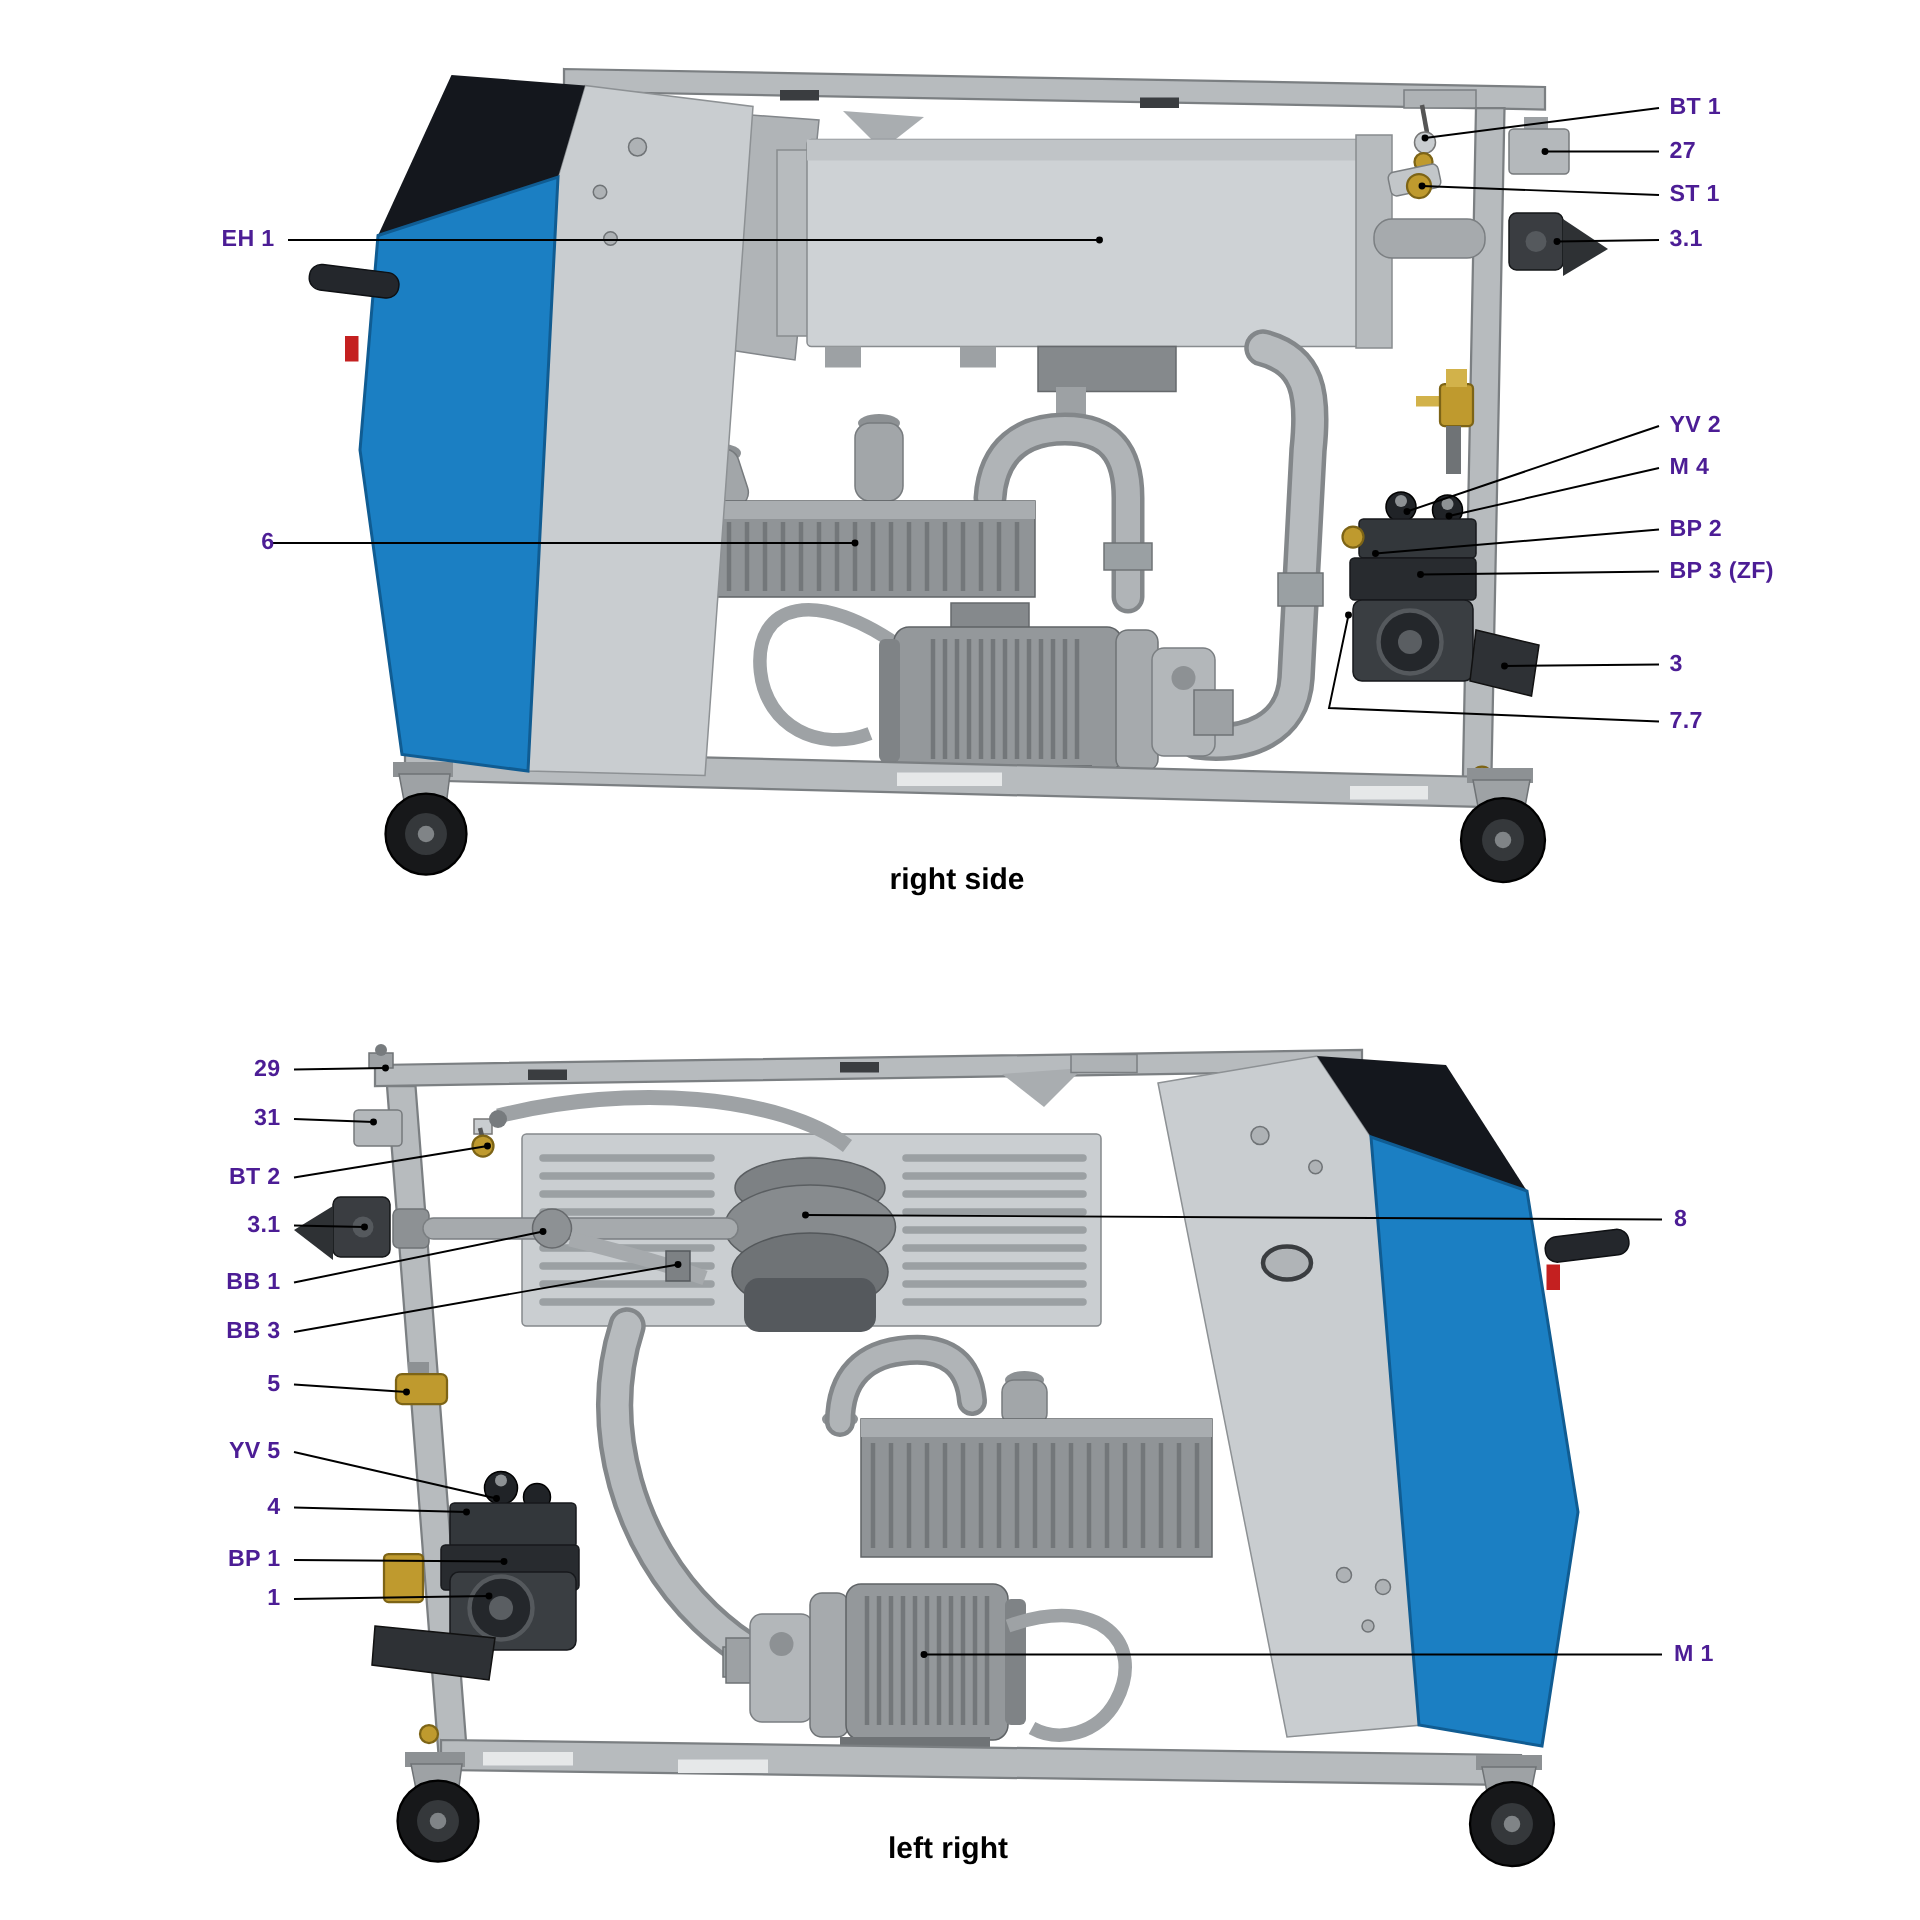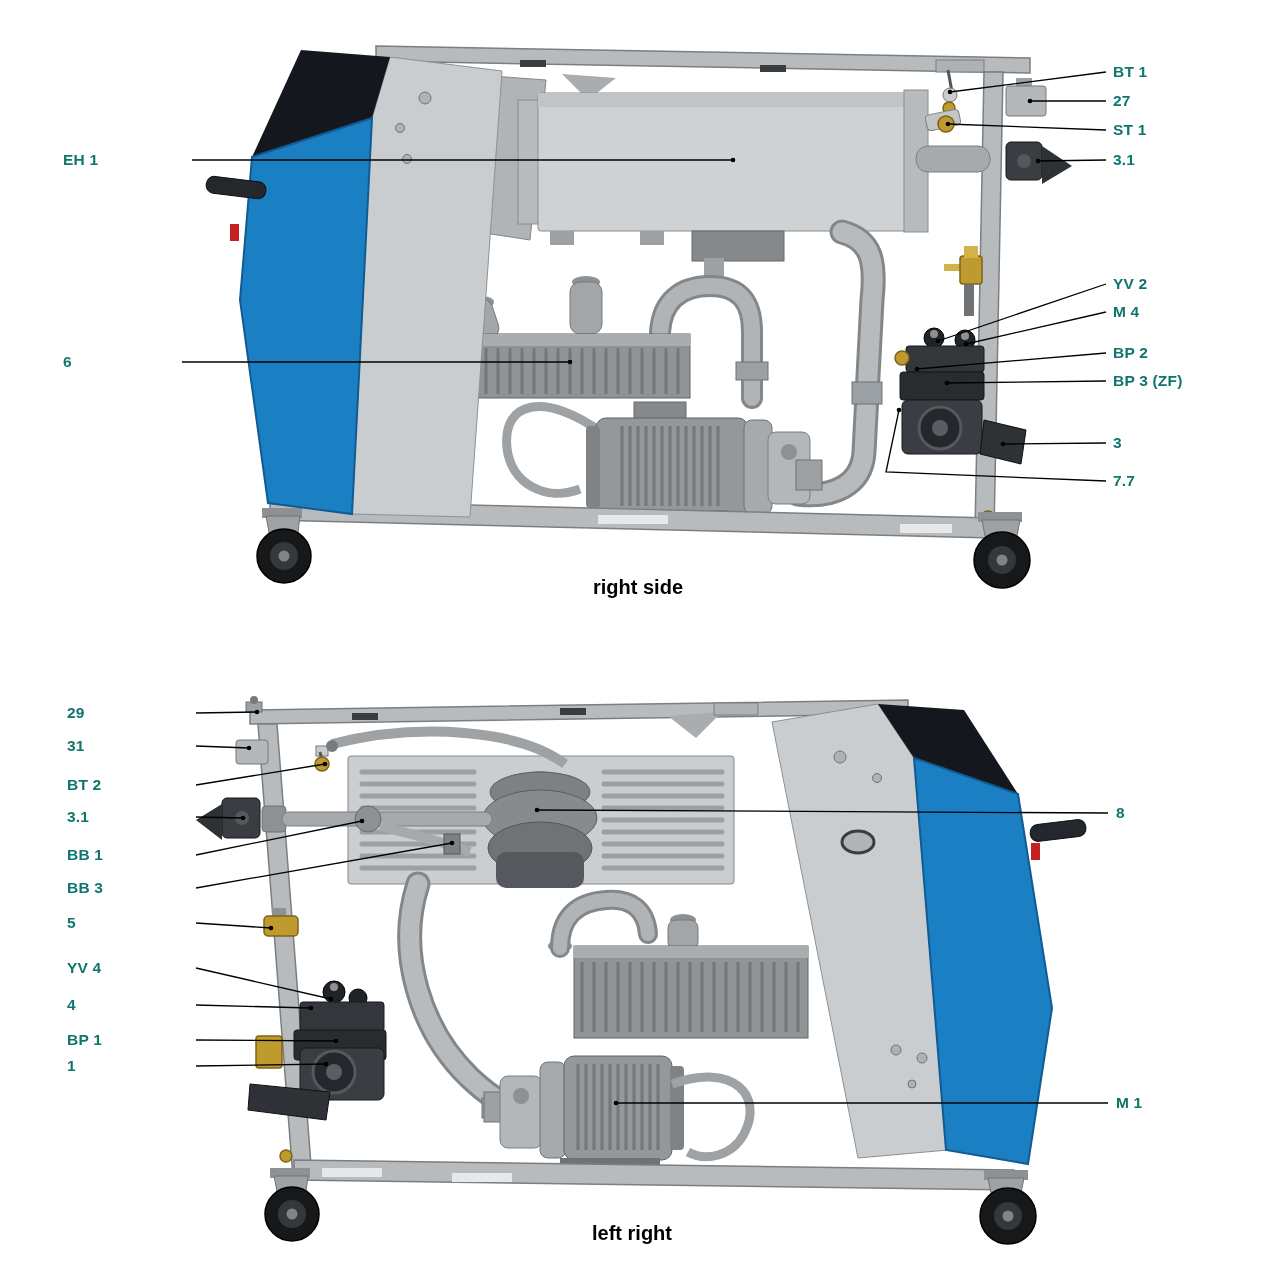--- a/index.html
+++ b/index.html
@@ -1,20 +1,20 @@
 <!DOCTYPE html>
 <html style="--frame-gray: #b7bbbe; --panel-gray: #c9cdd0; --panel-blue: #1b7fc3; --panel-dark: #14171d; --brass: #bf9a2e; --accent-red: #c42020; --wheel-black: #17181a; --leader-line: #000000; --label-text: #000000;"><head>
 <meta charset="utf-8">
 <style>
   *{margin:0;padding:0;box-sizing:border-box}
   html,body{width:1280px;height:1280px;background:#fff;font-family:"Liberation Sans",sans-serif;overflow:hidden}
   .canvas{position:relative;width:1280px;height:1280px;background:#fff}
   svg.art{position:absolute;left:0;top:0;display:block}
-  .lbl{position:absolute;transform:translateY(-50%);font-size:15.5px;font-weight:700;color:#0f766e;white-space:nowrap;letter-spacing:.2px}
-  .lbl-r{width:120px;}
+  .lbl{position:absolute;transform:translateY(-50%);font-size:15.5px;font-weight:700;color:#4c1d95;white-space:nowrap;letter-spacing:.2px}
+  .lbl-r{width:120px;text-align:right}
   .caption{position:absolute;transform:translate(-50%,-50%);font-size:20px;font-weight:700;color:#000;white-space:nowrap}
   .f-frame{fill:var(--frame-gray)}
   .s-frame{stroke:#7b7f82;stroke-width:1.5}
   .f-gpanel{fill:var(--panel-gray)}
   .f-blue{fill:var(--panel-blue);stroke:#105c92;stroke-width:2}
   .f-navy{fill:var(--panel-dark)}
   .f-brass{fill:var(--brass);stroke:#7d6416;stroke-width:1.5}
   .f-red{fill:var(--accent-red)}
   .f-wheel{fill:var(--wheel-black);stroke:#000;stroke-width:1.5}
   .leader{stroke:var(--leader-line);stroke-width:1.3;fill:none}
@@ -359,21 +359,21 @@
 <div class="lbl" style="left:1113px;top:443px">3</div>
 <div class="lbl" style="left:1113px;top:481px">7.7</div>
 
 <div class="lbl lbl-r" style="left:67px;top:713px">29</div>
 <div class="lbl lbl-r" style="left:67px;top:746px">31</div>
 <div class="lbl lbl-r" style="left:67px;top:785px">BT 2</div>
 <div class="lbl lbl-r" style="left:67px;top:817px">3.1</div>
 <div class="lbl lbl-r" style="left:67px;top:855px">BB 1</div>
 <div class="lbl lbl-r" style="left:67px;top:888px">BB 3</div>
 <div class="lbl lbl-r" style="left:67px;top:923px">5</div>
-<div class="lbl lbl-r" style="left:67px;top:968px">YV 4</div>
+<div class="lbl lbl-r" style="left:67px;top:968px">YV 5</div>
 <div class="lbl lbl-r" style="left:67px;top:1005px">4</div>
 <div class="lbl lbl-r" style="left:67px;top:1040px">BP 1</div>
 <div class="lbl lbl-r" style="left:67px;top:1066px">1</div>
 
 <div class="lbl" style="left:1116px;top:813px">8</div>
 <div class="lbl" style="left:1116px;top:1103px">M 1</div>
 
 <div class="caption" style="left:638px;top:587px">right side</div>
 <div class="caption" style="left:632px;top:1233px">left right</div>
 

